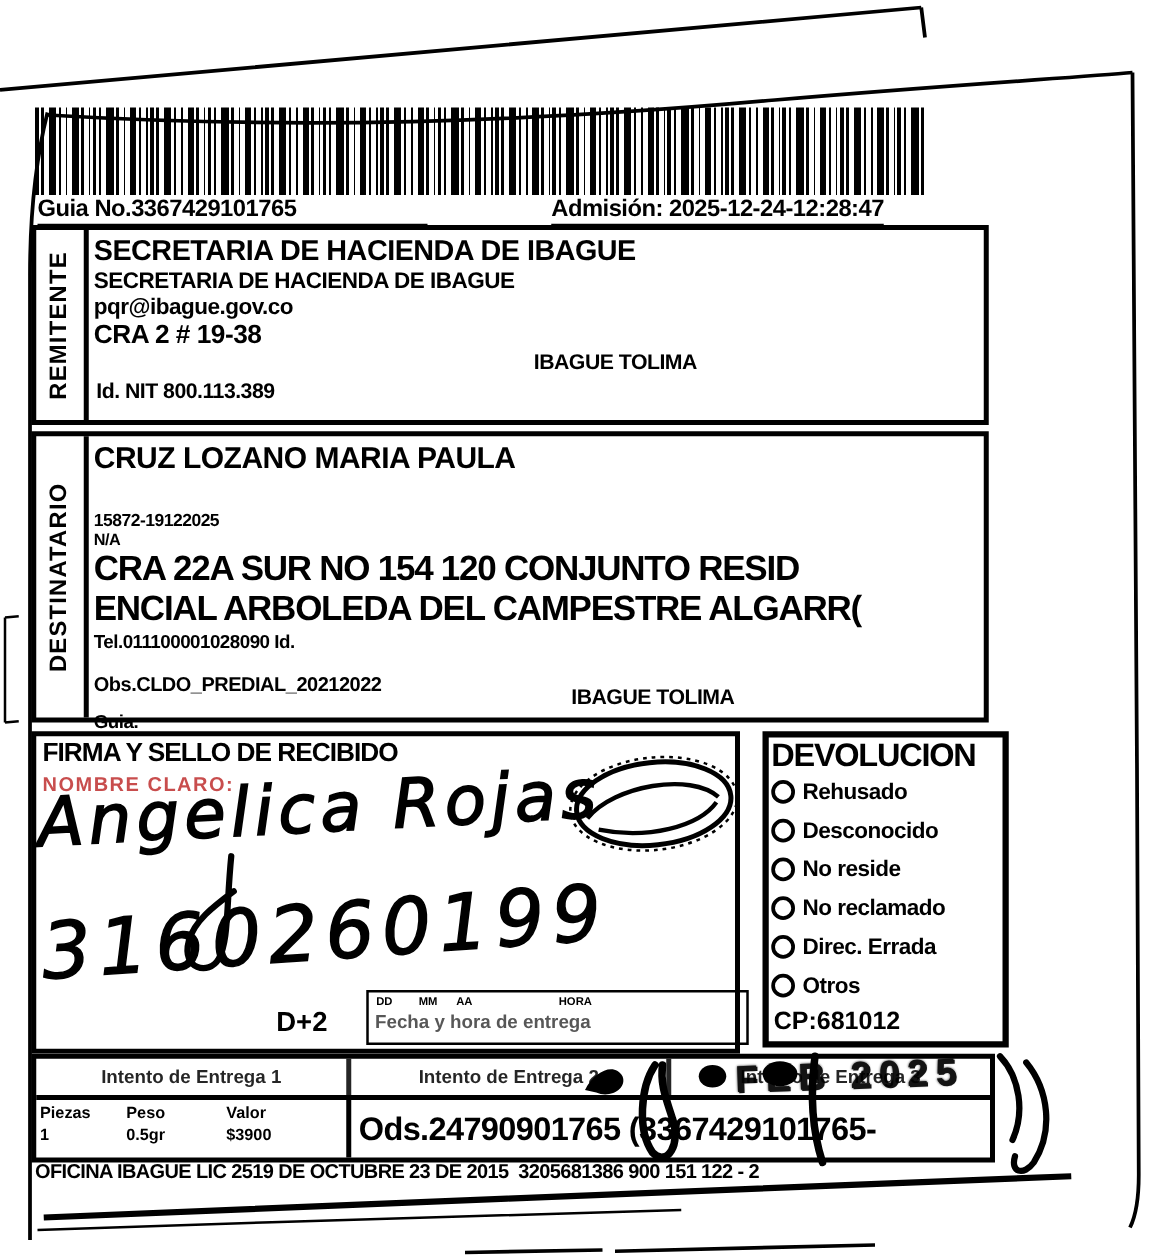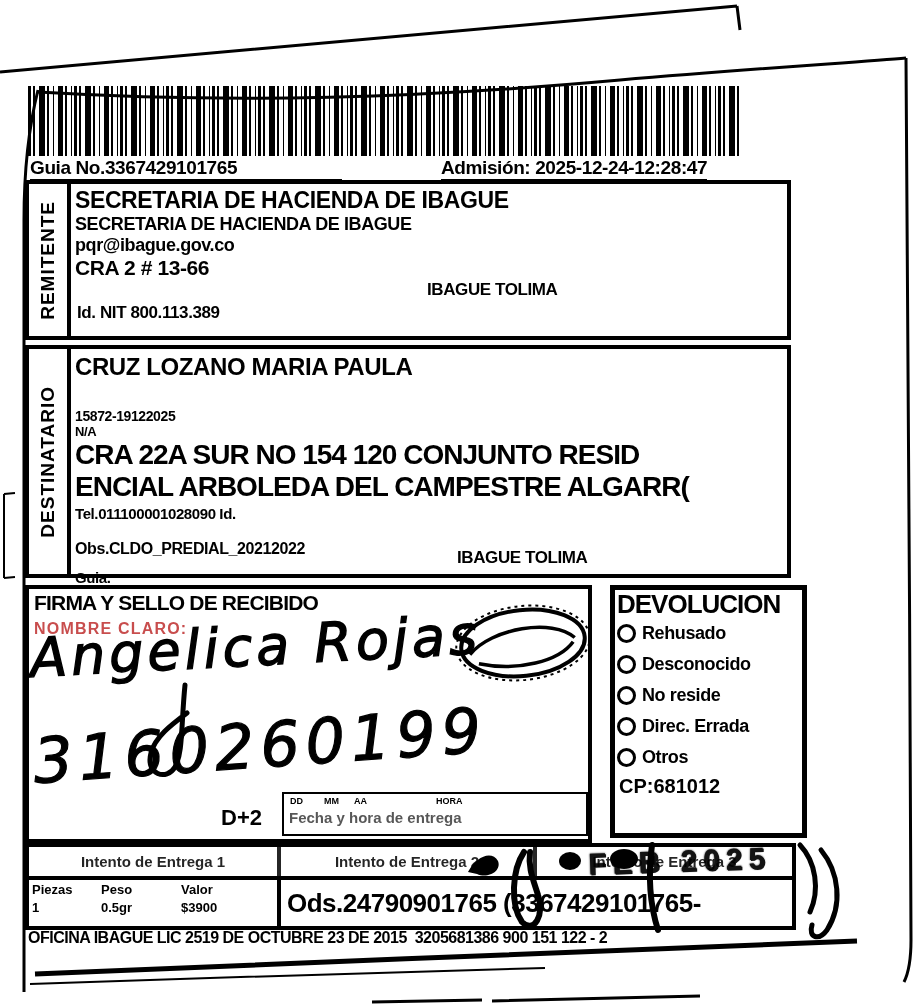--- a/index.html
+++ b/index.html
@@ -63,21 +63,21 @@
   </div>
 
   <div class="box" style="left:25px;top:180px;width:766px;height:160px;">
     <div class="vlabel">
       <span>REMITENTE</span>
     </div>
     <div class="abs" style="left:46px;top:3px;right:2px;">
       <div class="b cond nowrap" style="font-size:23px;">SECRETARIA DE HACIENDA DE IBAGUE</div>
       <div class="b cond nowrap" style="font-size:18px;font-weight:600;">SECRETARIA DE HACIENDA DE IBAGUE</div>
       <div class="cond nowrap" style="font-size:18px;font-weight:600;">pqr@ibague.gov.co</div>
-      <div class="b cond nowrap" style="font-size:21px;">CRA 2 # 13-66</div>
+      <div class="b cond nowrap" style="font-size:21px;">CRA 2 # 19-38</div>
     </div>
     <div class="abs b cond" style="left:398px;top:96px;font-size:17px;">IBAGUE TOLIMA</div>
     <div class="abs b cond" style="left:48px;top:119px;font-size:17px;">Id. NIT 800.113.389</div>
   </div>
 
   <div class="box" style="left:25px;top:345px;width:766px;height:233px;">
     <div class="vlabel">
       <span>DESTINATARIO</span>
     </div>
     <div class="abs" style="left:46px;top:4px;right:-40px;">
@@ -91,21 +91,21 @@
       <div class="b cond nowrap" style="font-size:15px;margin-top:11px;">Guia.</div>
     </div>
     <div class="abs b cond" style="left:428px;bottom:6px;font-size:17px;">IBAGUE TOLIMA</div>
   </div>
 
   <div class="box" style="left:25px;top:585px;width:567px;height:258px;">
     <div class="abs b" style="left:5px;top:2px;font-size:21px;letter-spacing:-0.8px;white-space:nowrap;">FIRMA Y SELLO DE RECIBIDO</div>
     <div class="abs b dotprint nowrap" style="left:5px;top:31px;font-size:16px;">NOMBRE CLARO:</div>
     <div class="abs b" style="left:192px;top:216px;font-size:22px;">D+2</div>
 
-    <div class="abs" style="left:253px;top:203px;width:306px;height:44px;border:2px solid #000;box-sizing:border-box;">
+    <div class="abs" style="left:264px;top:203px;width:306px;height:44px;border:2px solid #000;box-sizing:border-box;">
       <span class="abs b" style="left:6px;top:2px;font-size:9px;">DD</span>
       <span class="abs b" style="left:40px;top:2px;font-size:9px;">MM</span>
       <span class="abs b" style="left:70px;top:2px;font-size:9px;">AA</span>
       <span class="abs b" style="left:152px;top:2px;font-size:9px;">HORA</span>
       <span class="abs faded nowrap" style="left:5px;top:15px;font-size:15px;font-weight:600;">Fecha y hora de entrega</span>
     </div>
   </div>
 
   <svg class="svgabs" style="left:25px;top:585px;width:600px;height:258px;overflow:visible;z-index:20;" viewBox="0 0 600 258">
     <text x="6" y="92" font-family="DejaVu Sans, sans-serif" font-style="italic" font-size="54" letter-spacing="4" fill="#000" stroke="#000" stroke-width="1.4" transform="rotate(-3 6 92)">Angelica Rojas</text>
@@ -126,20 +126,24 @@
       <span class="radio"></span>
       <span class="lbl">Rehusado</span>
     </div>
     <div class="dev-row">
       <span class="radio"></span>
       <span class="lbl">Desconocido</span>
     </div>
     <div class="dev-row">
       <span class="radio"></span>
       <span class="lbl">No reside</span>
+    </div>
+    <div class="dev-row">
+      <span class="radio"></span>
+      <span class="lbl">No reclamado</span>
     </div>
     <div class="dev-row">
       <span class="radio"></span>
       <span class="lbl">Direc. Errada</span>
     </div>
     <div class="dev-row">
       <span class="radio"></span>
       <span class="lbl">Otros</span>
     </div>
     <div class="b" style="font-size:20px;padding-left:4px;margin-top:2px;">CP:681012</div>

